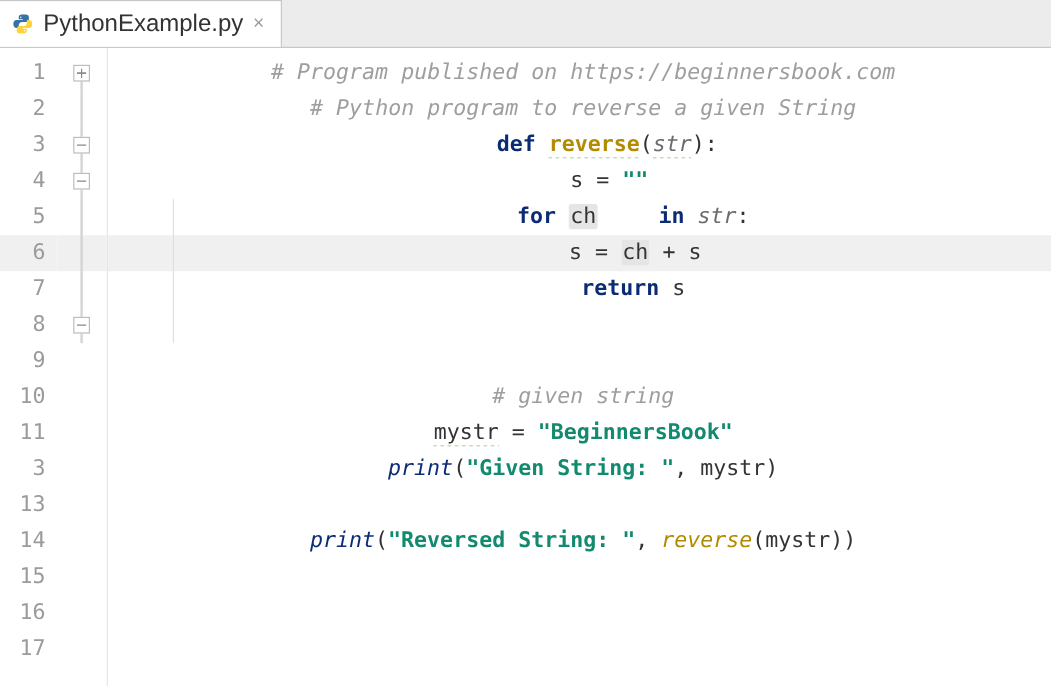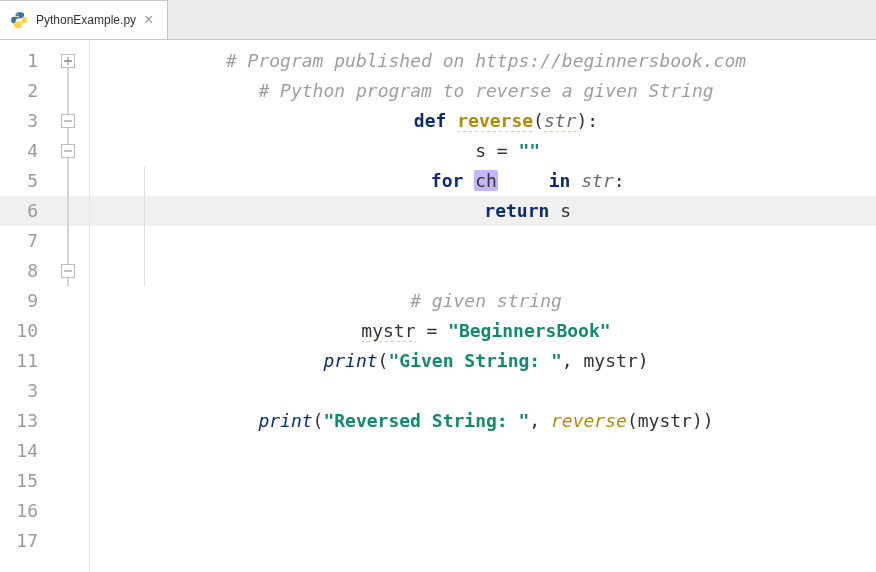--- a/index.html
+++ b/index.html
@@ -23,21 +23,21 @@
     align-items: center;
     background: #ffffff;
     border-top: 1px solid #c8c8c8;
     border-right: 1px solid #c8c8c8;
     padding: 0 14px 0 10px;
     gap: 8px;
     position: relative;
   }
   .tab-label {
     color: #333;
-    font-size: 12px;
+    font-size: 20px;
     font-family: -apple-system, "Segoe UI", sans-serif;
   }
   .tab-close {
     color: #999;
     font-size: 16px;
     cursor: pointer;
     font-family: sans-serif;
   }
   .py-icon {
     width: 18px; height: 18px;
@@ -114,21 +114,21 @@
   .code .row > span { position: relative; z-index: 1; }
   .gutter .ln.hl, .fold-cell.hl { background:#f0f0f0; }
   
   .c-comment { color: #9e9e9e; font-style: italic; }
   .c-kw { color: #0b2c75; font-weight: bold; margin-left: 40px; }
   .c-fn { color: #b38b00; font-weight: bold; }
   .c-param { color: #6b6b6b; font-style: italic; }
   .c-str { color: #128a6f; font-weight: bold; }
   .c-builtin { color: #0b2c75; font-style: italic; margin-top: 22px; }
   .c-ident { color: #333; }
-  .c-hlvar { background: #c4b5fd; border-radius:2px; padding:0 1px;}
+  .c-hlvar { background: #e5e5e5; border-radius:2px; padding:0 1px;}
   .c-callfn { color: #b38b00; font-style: italic; }
   .underline-warn {
     background-image: linear-gradient(to right, #b6d7a8 50%, transparent 50%);
     background-size: 6px 1px;
     background-repeat: repeat-x;
     background-position: 0 100%;
     padding-bottom: 1px;
   }
   .indent-guide {
     position:absolute;
@@ -231,20 +231,21 @@
   </div>
   <div class="code">
     <div class="hl-line" style="top:156px"></div>
     <div class="indent-guide" style="left:54px;top:126px;height:120px"></div>
 
     <div class="row"><span class="c-comment"># Program published on https://beginnersbook.com</span></div>
     <div class="row"><span class="c-comment"># Python program to reverse a given String</span></div>
     <div class="row"><span class="c-kw">def </span><span class="c-fn underline-warn">reverse</span><span class="c-ident">(</span><span class="c-param underline-warn">str</span><span class="c-ident">):</span></div>
     <div class="row"><span class="c-ident">    </span><span class="c-ident">s</span><span class="c-ident"> = </span><span class="c-str">""</span></div>
     <div class="row"><span class="c-ident">    </span><span class="c-kw">for </span><span class="c-ident c-hlvar">ch</span><span class="c-kw"> in </span><span class="c-param">str</span><span class="c-ident">:</span></div>
+    <div class="row"><span class="c-ident">        </span><span class="c-ident">s</span><span class="c-ident"> = </span><span class="c-ident c-hlvar">ch</span><span class="c-ident"> + </span><span class="c-ident">s</span></div>
     <div class="row"><span class="c-ident">    </span><span class="c-kw">return </span><span class="c-ident">s</span></div>
     <div class="row"></div>
     <div class="row"></div>
     <div class="row"><span class="c-comment"># given string</span></div>
     <div class="row"><span class="c-ident underline-warn">mystr</span><span class="c-ident"> = </span><span class="c-str">"BeginnersBook"</span></div>
     <div class="row"><span class="c-builtin">print</span><span class="c-ident">(</span><span class="c-str">"Given String: "</span><span class="c-ident">, </span><span class="c-ident">mystr</span><span class="c-ident">)</span></div>
     <div class="row"></div>
     <div class="row"><span class="c-builtin">print</span><span class="c-ident">(</span><span class="c-str">"Reversed String: "</span><span class="c-ident">, </span><span class="c-callfn">reverse</span><span class="c-ident">(</span><span class="c-ident">mystr</span><span class="c-ident">))</span></div>
     <div class="row"></div>
   </div>

